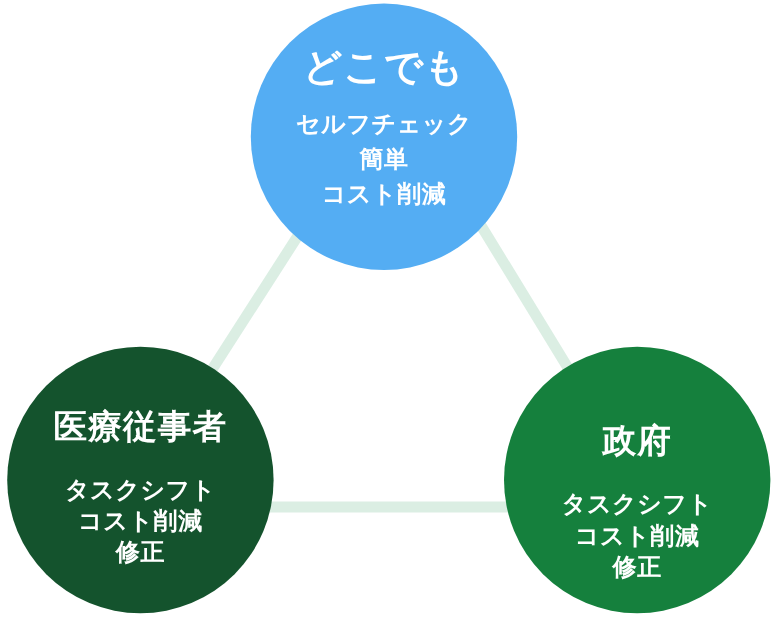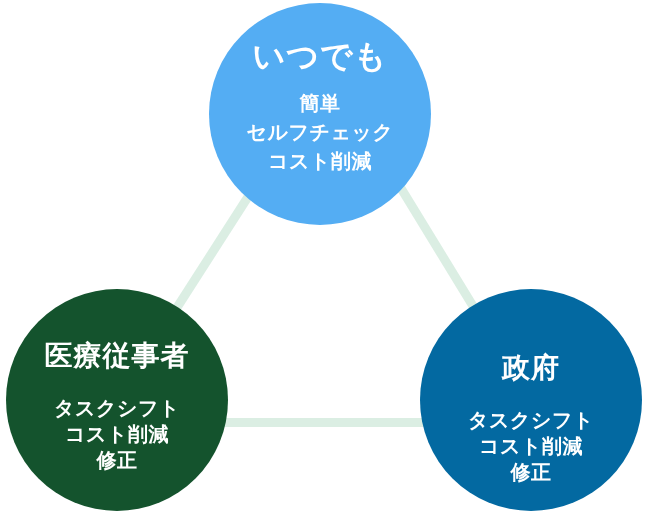--- a/index.html
+++ b/index.html
@@ -50,38 +50,38 @@
 
 <div class="stage" style="background-color: rgb(255, 255, 255); color: rgb(255, 255, 255);">
 
   <svg class="connectors" viewBox="0 0 646 518">
     <line x1="307" y1="105" x2="117" y2="401" style="stroke: rgb(219, 238, 227);"></line>
     <line x1="330" y1="72" x2="531" y2="401" style="stroke: rgb(219, 238, 227);"></line>
     <line x1="110" y1="422.5" x2="540" y2="422.5" style="stroke: rgb(219, 238, 227);"></line>
   </svg>
 
   <div class="bubble node-general" style="background-color: rgb(84, 173, 243);">
-    <div class="node-title">いつでも</div>
+    <div class="node-title">どこでも</div>
     <div class="node-items">
+      <div class="node-item">セルフチェック</div>
       <div class="node-item">簡単</div>
-      <div class="node-item">セルフチェック</div>
       <div class="node-item">コスト削減</div>
     </div>
   </div>
 
   <div class="bubble node-medical" style="background-color: #14532d;">
     <div class="node-title">医療従事者</div>
     <div class="node-items">
       <div class="node-item">タスクシフト</div>
       <div class="node-item">コスト削減</div>
       <div class="node-item">修正</div>
     </div>
   </div>
 
-  <div class="bubble node-government" style="background-color: #0369a1;">
+  <div class="bubble node-government" style="background-color: #15803d;">
     <div class="node-title">政府</div>
     <div class="node-items">
       <div class="node-item">タスクシフト</div>
       <div class="node-item">コスト削減</div>
       <div class="node-item">修正</div>
     </div>
   </div>
 
 </div>
 

